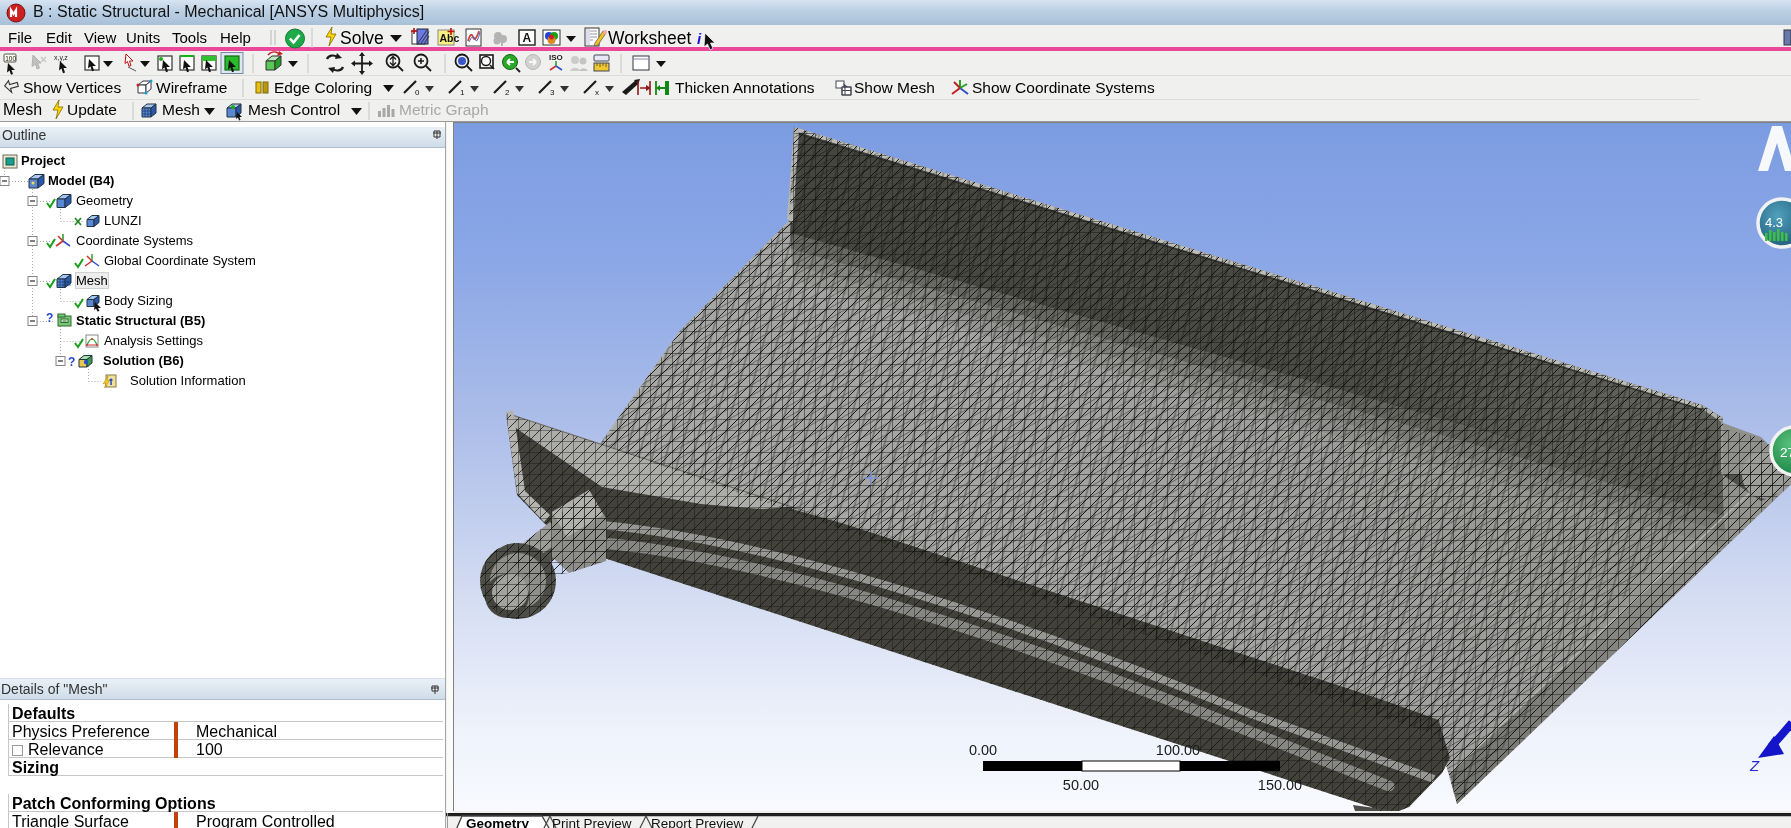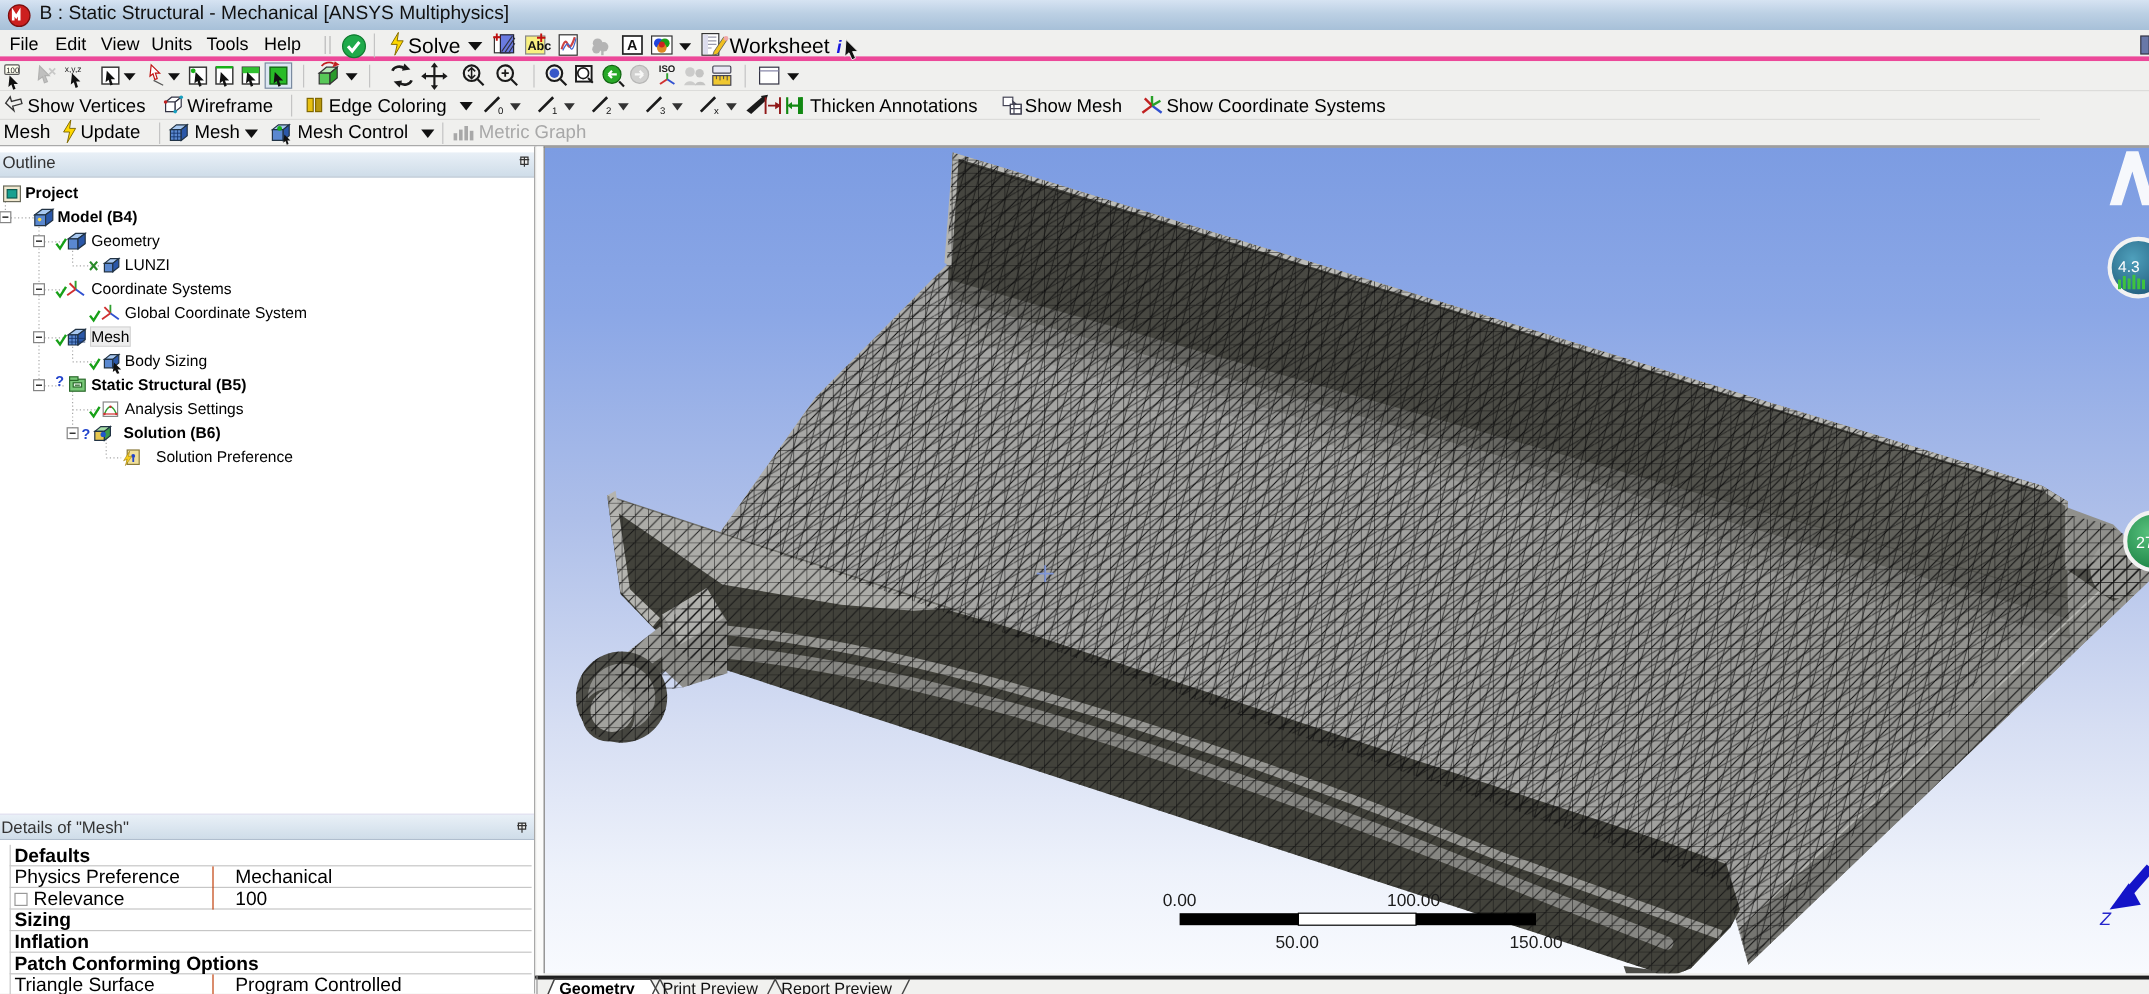--- a/index.html
+++ b/index.html
@@ -18,21 +18,21 @@
  background:linear-gradient(#e9f0f7,#cfdde9);border-bottom:1px solid #b0bece;
  font-size:14px;color:#333;padding-left:2px;}
 .trow{position:absolute;left:0;width:445px;height:20px;font-size:13px;color:#000;white-space:nowrap;}
 .trow b{font-weight:bold;}
 #dethead{position:absolute;left:0;top:556px;width:445px;height:22px;
  background:linear-gradient(#e9f0f7,#cfdde9);border-top:1px solid #dde;border-bottom:1px solid #b0bece;
  font-size:14px;color:#333;padding-left:1px;padding-top:2px;}
 #dettab{position:absolute;left:0;top:580px;width:445px;height:126px;font-size:16px;}
 .drow{position:absolute;left:8px;width:435px;height:18px;border-bottom:1px solid #c6c6c6;border-left:1px solid #c6c6c6;}
 .dcat{font-weight:bold;padding:1px 0 0 3px;}
-.dc1{position:absolute;left:0;top:0;width:169px;height:18px;border-right:1px solid #c2410c;padding:1px 0 0 3px;}
+.dc1{position:absolute;left:0;top:0;width:169px;height:18px;border-right:4px solid #c2410c;padding:1px 0 0 3px;}
 .dc2{position:absolute;left:182px;top:0;width:264px;height:18px;padding:1px 0 12px 5px;}
 #gapstrip{position:absolute;left:447px;top:122px;width:6px;height:706px;background:#fbfbfa;}
 #viewport{position:absolute;left:453px;top:122px;width:1338px;height:689px;
  background:linear-gradient(#7c9ce2 0%,#8ba7e6 20%,#aebfe9 45%,#d6def3 70%,#eef2fb 88%,#f8fafe 100%);
  border-left:1px solid #808080;border-top:1px solid #808080;overflow:hidden;}
 #tabstrip{position:absolute;left:446px;top:813px;width:1345px;height:15px;background:#f1f1ef;border-top:2px solid #1a1a1a;}
 </style></head>
 <body>
 <div id="titlebar">
   <svg class="abs" style="left:6px;top:3px" width="20" height="20" viewBox="0 0 20 20">
@@ -428,38 +428,37 @@
   <div class="trow" style="top:51px;left:48px"><b>Model (B4)</b></div>
   <div class="trow" style="top:71px;left:76px">Geometry</div>
   <div class="trow" style="top:91px;left:104px">LUNZI</div>
   <div class="trow" style="top:111px;left:76px">Coordinate Systems</div>
   <div class="trow" style="top:131px;left:104px">Global Coordinate System</div>
   <div class="trow" style="top:151px;left:76px"><span style="background:#ededed;outline:1px solid #d0d0d0;">Mesh</span></div>
   <div class="trow" style="top:171px;left:104px">Body Sizing</div>
   <div class="trow" style="top:191px;left:76px"><b>Static Structural (B5)</b></div>
   <div class="trow" style="top:211px;left:104px">Analysis Settings</div>
   <div class="trow" style="top:231px;left:103px"><b>Solution (B6)</b></div>
-  <div class="trow" style="top:251px;left:130px">Solution Preference</div>
+  <div class="trow" style="top:251px;left:130px">Solution Information</div>
   </div>
   <div id="dethead">Details of "Mesh"</div>
   <svg class="abs" style="left:0;top:558px" width="445" height="21" viewBox="0 0 445 21">
     <path d="M431 8 h8 M435 6 v8 M432 6 h6 v5 h-6 z" stroke="#333" fill="#eee" stroke-width="1"></path>
   </svg>
   <div id="dettab">
     <div class="drow dcat" style="top:2px;height:18px"><span>Defaults</span></div>
     <div class="drow" style="top:20px">
         <div class="dc1">Physics Preference</div>
         <div class="dc2">Mechanical</div>
       </div>
     <div class="drow" style="top:38px">
         <div class="dc1"><span style="display:inline-block;width:11px;height:11px;border:1px solid #999;vertical-align:-1px;margin-right:5px"></span>Relevance</div>
         <div class="dc2">100</div>
       </div>
     <div class="drow dcat" style="top:56px"><span>Sizing</span></div>
-    <div class="drow dcat" style="top:74px"><span>Inflation</span></div>
     <div class="drow dcat" style="top:92px"><span>Patch Conforming Options</span></div>
     <div class="drow" style="top:110px;border-bottom:none">
         <div class="dc1">Triangle Surface Mesher</div>
         <div class="dc2">Program Controlled</div>
       </div>
   </div>
 </div>
 <div id="gapstrip"></div>
 
 <div id="viewport">

